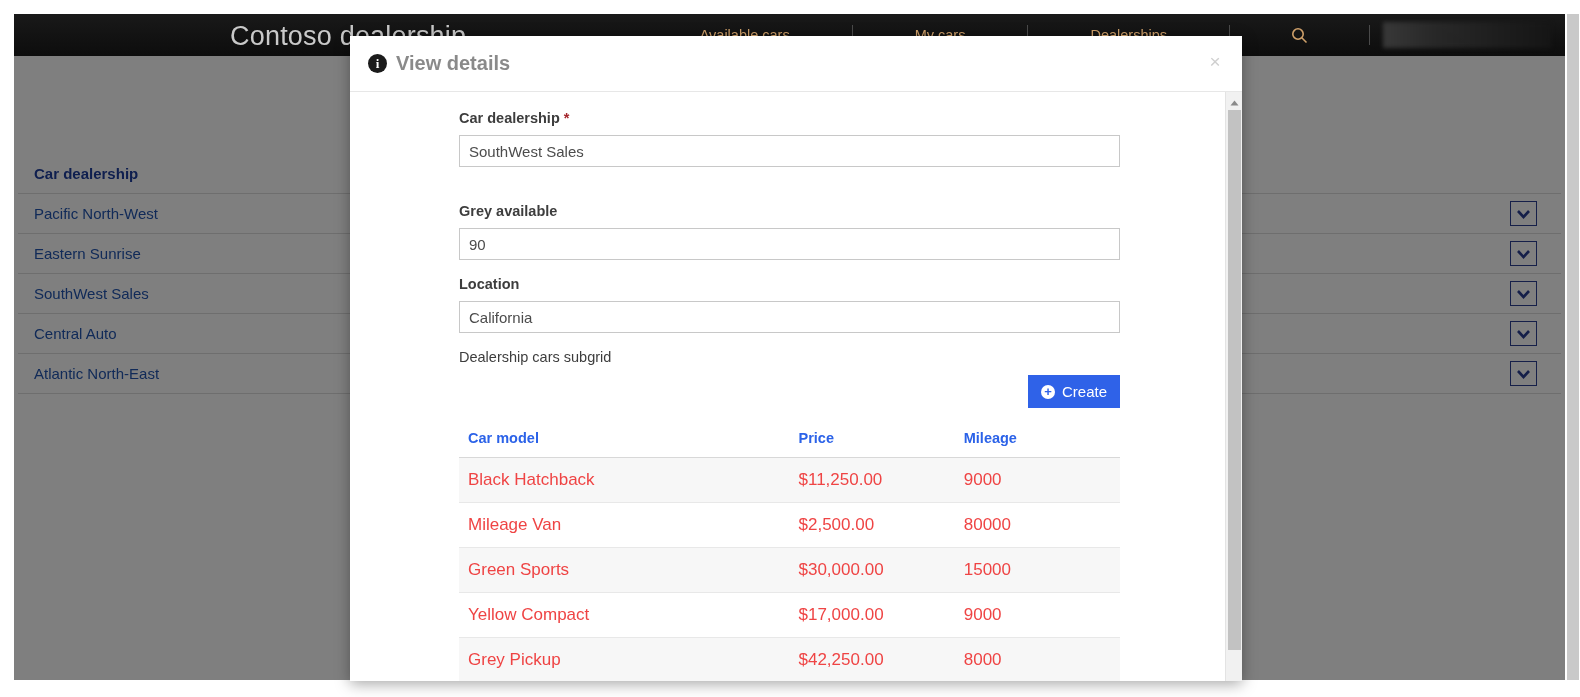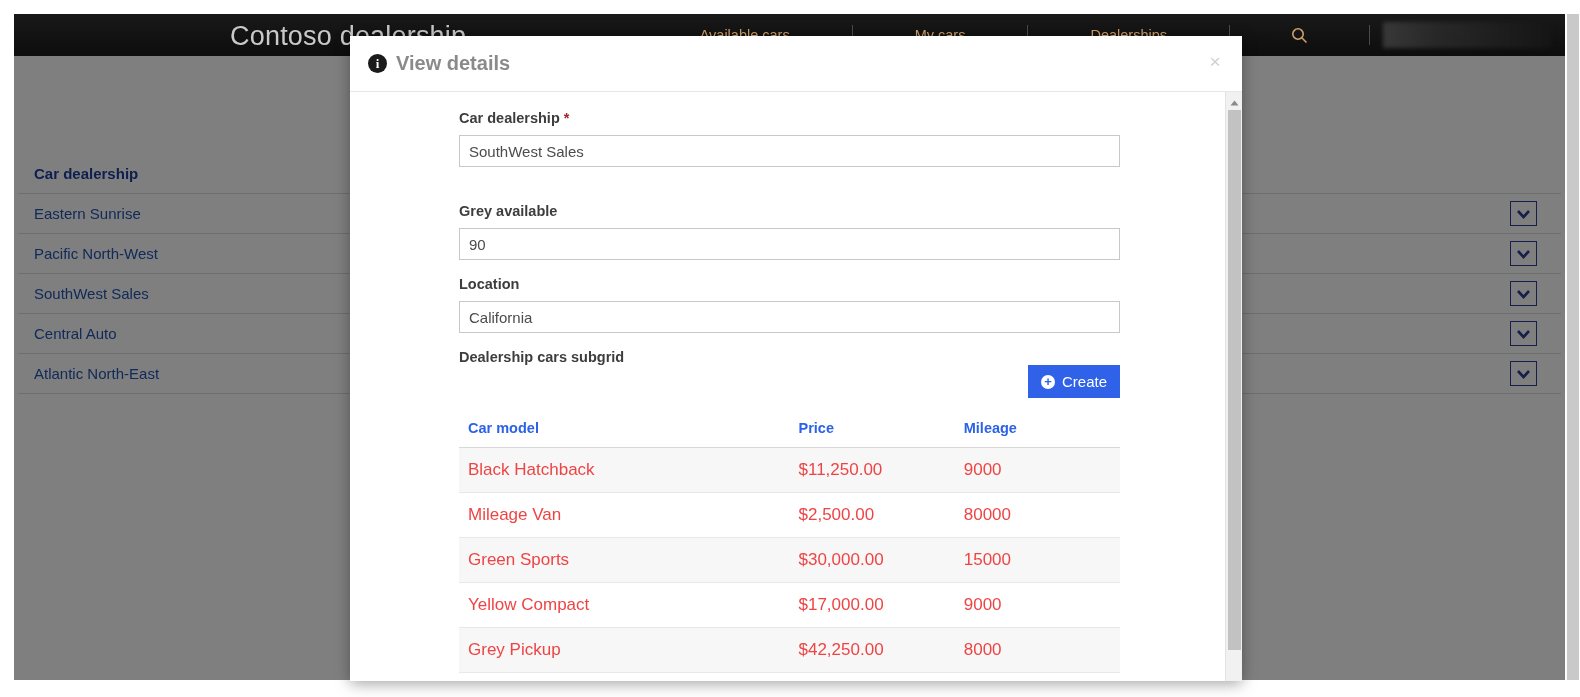--- a/index.html
+++ b/index.html
@@ -135,22 +135,22 @@
     border: 1px solid #c8c8c8;
     background: #fff;
     font-size: 15px; color: #4c4c4c;
     font-family: "Liberation Sans", sans-serif;
     padding: 0 9px;
     outline: none;
   }
   .spacer-lg { height: 20px; }
 
   .subgrid-label {
-    font-size: 14.5px; font-weight: bold; color: #3d3d3d;
-    display: block;
+    font-size: 14.5px; font-weight: normal; color: #3d3d3d;
+    margin-bottom: 10px; display: block;
   }
   .subgrid-toolbar { display: flex; justify-content: flex-end; padding-bottom: 12px; }
   .btn-create {
     background: #2f62e8;
     color: #fff;
     border: none;
     height: 33px;
     padding: 0 13px;
     font-size: 15px;
     font-family: "Liberation Sans", sans-serif;
@@ -240,32 +240,32 @@
         <div class="nav-sep"></div>
       </div>
 
       <div class="nav-user"></div>
     </div>
 
     <div class="bg-table">
       <div class="bg-th">Car dealership</div>
 
       <div class="bg-row">
-        <div class="cell">Eastern Sunrise</div>
+        <div class="cell">Pacific North-West</div>
         <div class="bg-chevron">
           <span>
             <svg width="15" height="10" viewBox="0 0 15 10">
                 <polyline points="2,2 7.5,8 13,2" fill="none" stroke="#2b3f93" stroke-width="2.6"></polyline>
               </svg>
           </span>
         </div>
       </div>
 
       <div class="bg-row">
-        <div class="cell">Pacific North-West</div>
+        <div class="cell">Eastern Sunrise</div>
         <div class="bg-chevron">
           <span>
             <svg width="15" height="10" viewBox="0 0 15 10">
                 <polyline points="2,2 7.5,8 13,2" fill="none" stroke="#2b3f93" stroke-width="2.6"></polyline>
               </svg>
           </span>
         </div>
       </div>
 
       <div class="bg-row">

